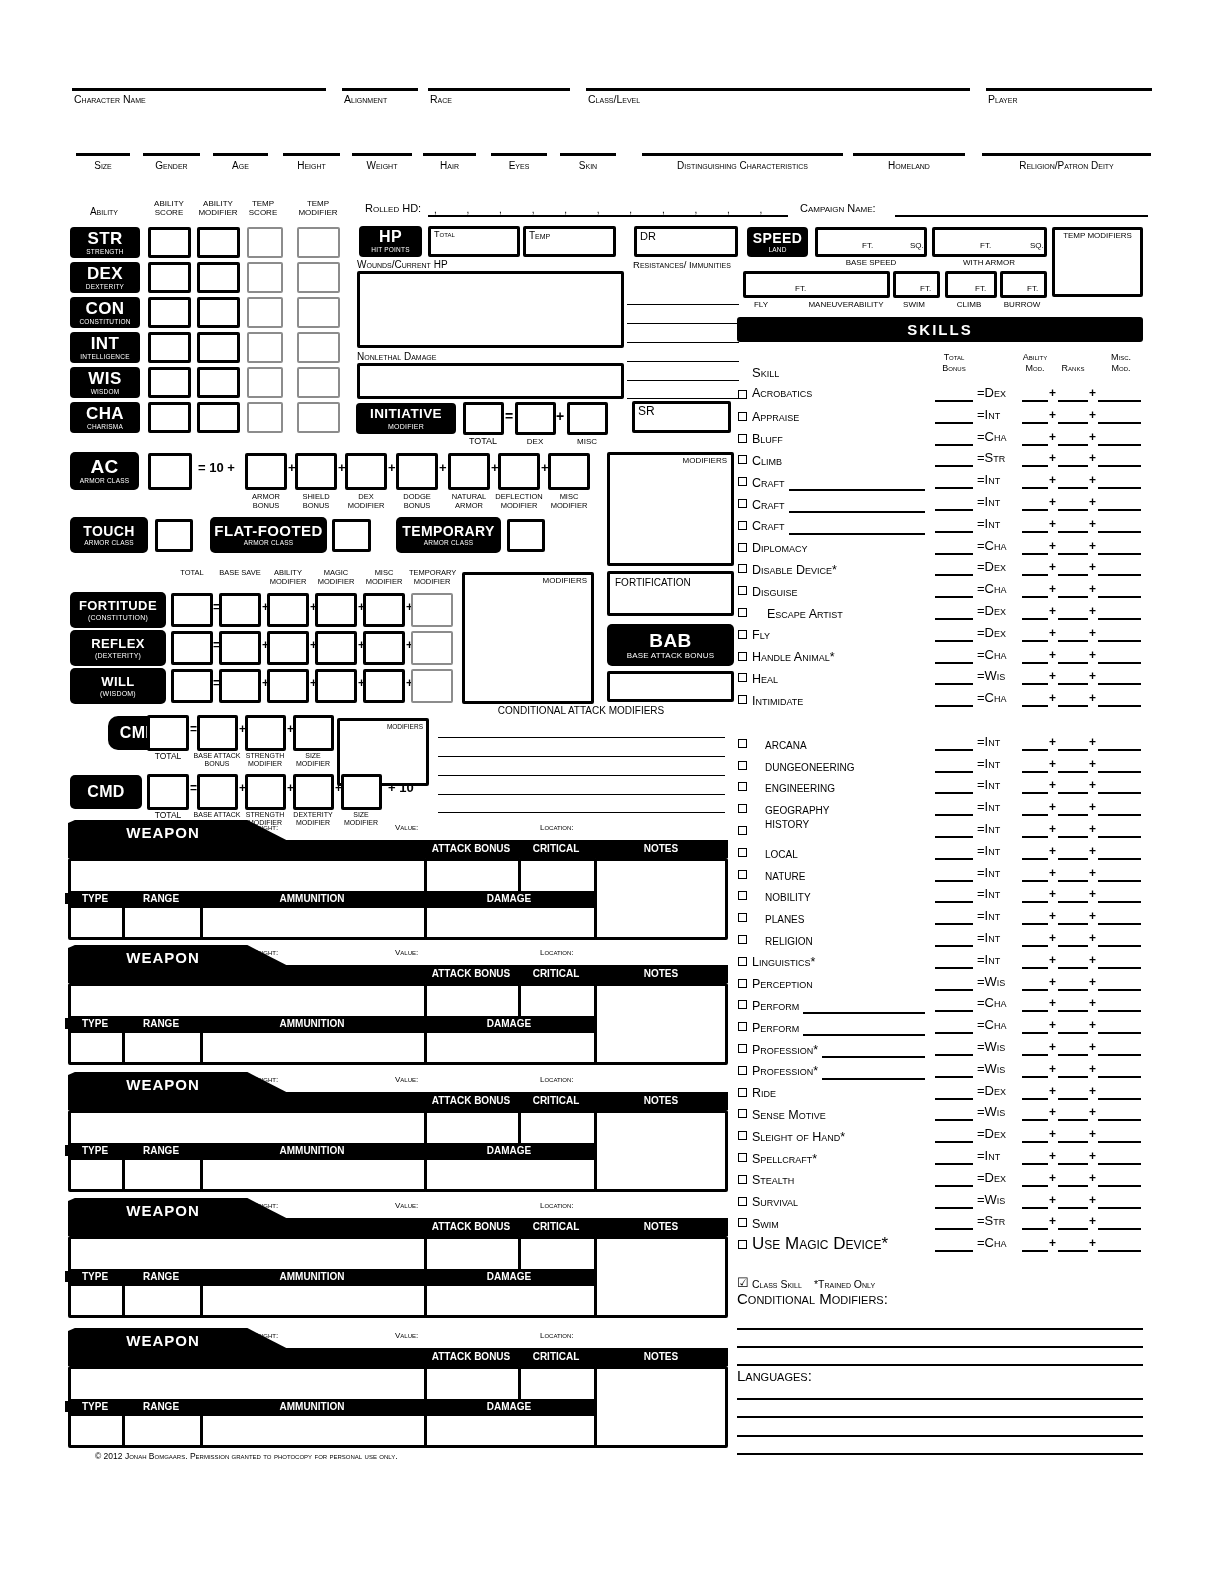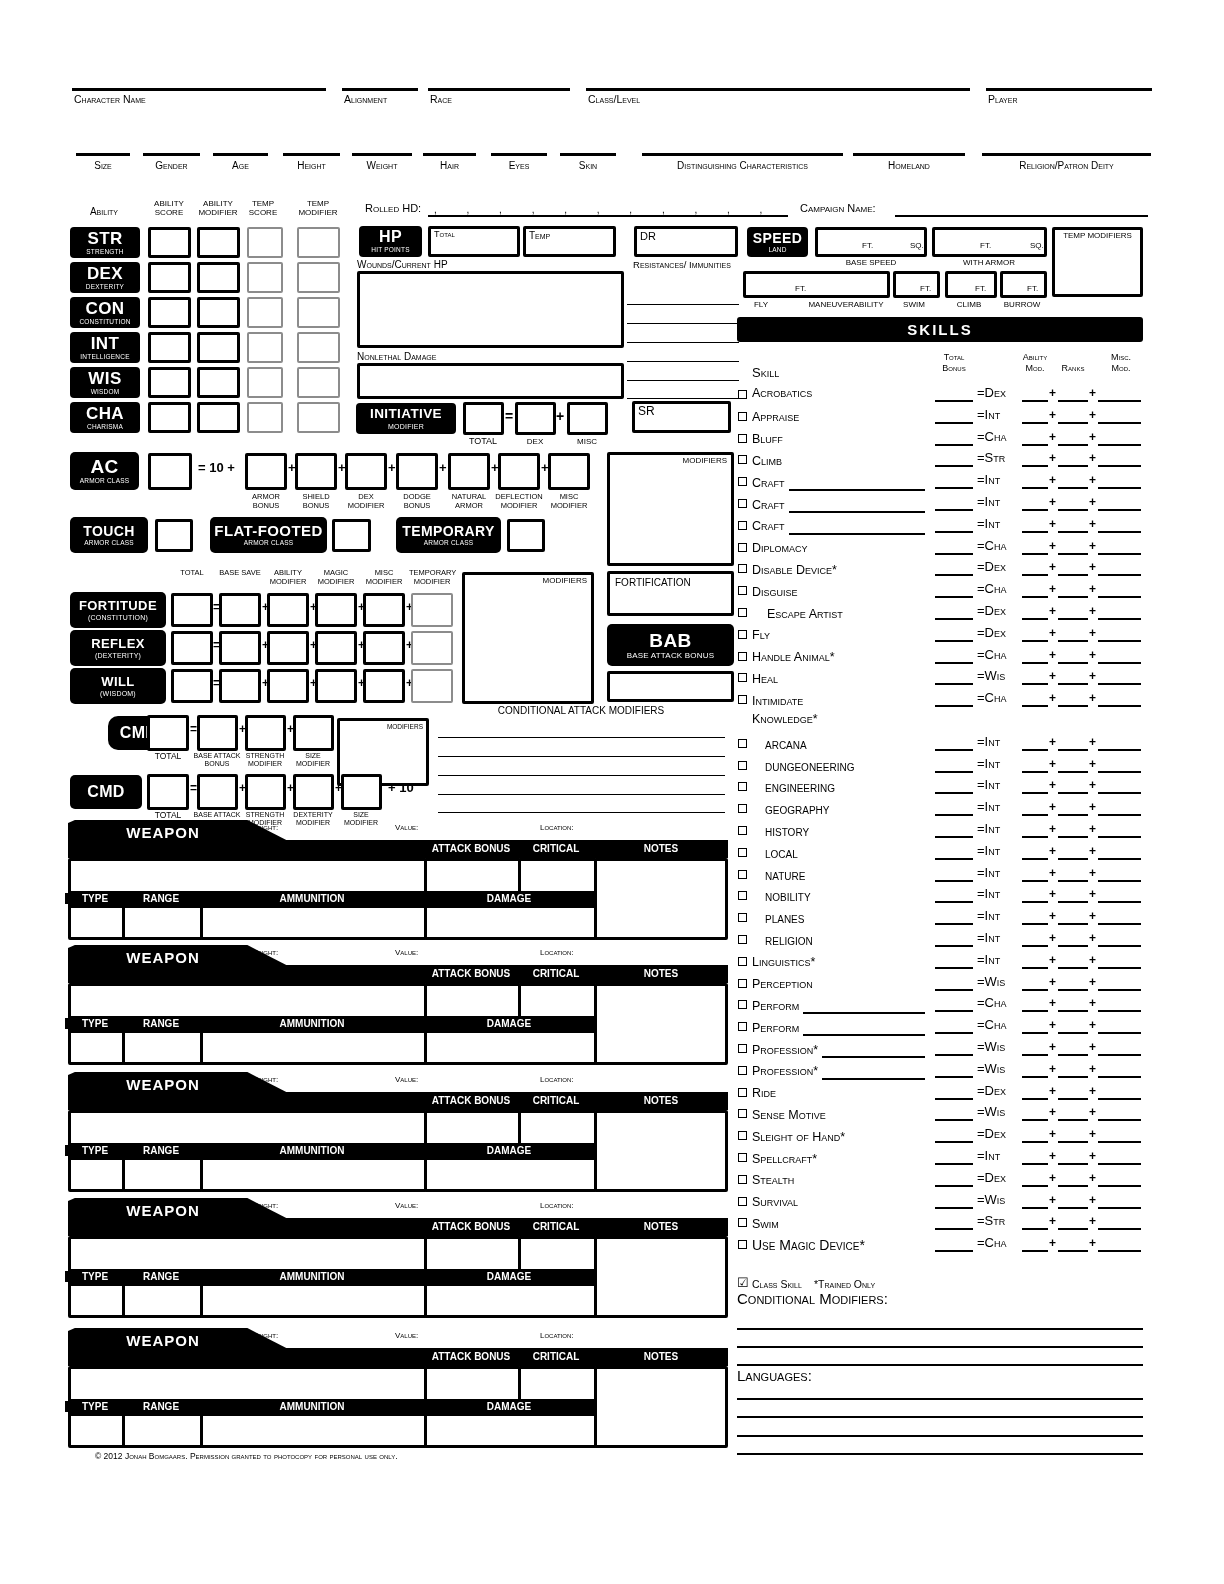--- a/index.html
+++ b/index.html
@@ -664,23 +664,20 @@
         <span class="sc lab" style="font-size: 12.5px; line-height: 1; padding-bottom: 2px;">Intimidate</span>
       </div>
       <div class="a" style="left: 198px; top: 3px; width: 38px; height: 15px; border-bottom: 2px solid rgb(0, 0, 0);"></div>
       <div class="a sc lab" style="left: 240px; top: 2px; font-size: 13px;">=Cha</div>
       <div class="a" style="left: 285px; top: 3px; width: 26px; height: 15px; border-bottom: 2px solid rgb(0, 0, 0);"></div>
       <div class="a lab b" style="left: 312px; top: 3px; font-size: 12px;">+</div>
       <div class="a" style="left: 321px; top: 3px; width: 30px; height: 15px; border-bottom: 2px solid rgb(0, 0, 0);"></div>
       <div class="a lab b" style="left: 352px; top: 3px; font-size: 12px;">+</div>
       <div class="a" style="left: 361px; top: 3px; width: 43px; height: 15px; border-bottom: 2px solid rgb(0, 0, 0);"></div>
     </div>
-    <div class="a" style="left: 737px; top: 711px; width: 406px; height: 22px;">
-      <div class="a sc lab" style="position: absolute; left: 15px; top: 2px; font-size: 12.5px;">Knowledge*</div>
-    </div>
     <div class="a" style="left: 737px; top: 732.8px; width: 406px; height: 22px;">
       <div class="a cb" style="position: absolute; left: 1px; top: 6px;"></div>
       <div class="a" style="left: 28px; top: 0px; width: 160px; height: 20px; display: flex; align-items: flex-end;">
         <span class="lab" style="font-size: 10px; line-height: 1; text-transform: uppercase; padding-bottom: 2px;">Arcana</span>
       </div>
       <div class="a" style="left: 198px; top: 3px; width: 38px; height: 15px; border-bottom: 2px solid rgb(0, 0, 0);"></div>
       <div class="a sc lab" style="left: 240px; top: 2px; font-size: 13px;">=Int</div>
       <div class="a" style="left: 285px; top: 3px; width: 26px; height: 15px; border-bottom: 2px solid rgb(0, 0, 0);"></div>
       <div class="a lab b" style="left: 312px; top: 3px; font-size: 12px;">+</div>
       <div class="a" style="left: 321px; top: 3px; width: 30px; height: 15px; border-bottom: 2px solid rgb(0, 0, 0);"></div>
@@ -721,21 +718,21 @@
       <div class="a" style="left: 198px; top: 3px; width: 38px; height: 15px; border-bottom: 2px solid rgb(0, 0, 0);"></div>
       <div class="a sc lab" style="left: 240px; top: 2px; font-size: 13px;">=Int</div>
       <div class="a" style="left: 285px; top: 3px; width: 26px; height: 15px; border-bottom: 2px solid rgb(0, 0, 0);"></div>
       <div class="a lab b" style="left: 312px; top: 3px; font-size: 12px;">+</div>
       <div class="a" style="left: 321px; top: 3px; width: 30px; height: 15px; border-bottom: 2px solid rgb(0, 0, 0);"></div>
       <div class="a lab b" style="left: 352px; top: 3px; font-size: 12px;">+</div>
       <div class="a" style="left: 361px; top: 3px; width: 43px; height: 15px; border-bottom: 2px solid rgb(0, 0, 0);"></div>
     </div>
     <div class="a" style="left: 737px; top: 820px; width: 406px; height: 22px;">
       <div class="a cb" style="position: absolute; left: 1px; top: 6px;"></div>
-      <div class="a" style="left: 28px; top: 0px; width: 160px; height: 20px; display: flex; align-items: flex-end;">
+      <div class="a" style="left: 28px; top: 0px; width: 160px; height: 20px; display: flex; ">
         <span class="lab" style="font-size: 10px; line-height: 1; text-transform: uppercase; padding-bottom: 2px;">History</span>
       </div>
       <div class="a" style="left: 198px; top: 3px; width: 38px; height: 15px; border-bottom: 2px solid rgb(0, 0, 0);"></div>
       <div class="a sc lab" style="left: 240px; top: 2px; font-size: 13px;">=Int</div>
       <div class="a" style="left: 285px; top: 3px; width: 26px; height: 15px; border-bottom: 2px solid rgb(0, 0, 0);"></div>
       <div class="a lab b" style="left: 312px; top: 3px; font-size: 12px;">+</div>
       <div class="a" style="left: 321px; top: 3px; width: 30px; height: 15px; border-bottom: 2px solid rgb(0, 0, 0);"></div>
       <div class="a lab b" style="left: 352px; top: 3px; font-size: 12px;">+</div>
       <div class="a" style="left: 361px; top: 3px; width: 43px; height: 15px; border-bottom: 2px solid rgb(0, 0, 0);"></div>
     </div>
@@ -973,21 +970,21 @@
       <div class="a sc lab" style="left: 240px; top: 2px; font-size: 13px;">=Str</div>
       <div class="a" style="left: 285px; top: 3px; width: 26px; height: 15px; border-bottom: 2px solid rgb(0, 0, 0);"></div>
       <div class="a lab b" style="left: 312px; top: 3px; font-size: 12px;">+</div>
       <div class="a" style="left: 321px; top: 3px; width: 30px; height: 15px; border-bottom: 2px solid rgb(0, 0, 0);"></div>
       <div class="a lab b" style="left: 352px; top: 3px; font-size: 12px;">+</div>
       <div class="a" style="left: 361px; top: 3px; width: 43px; height: 15px; border-bottom: 2px solid rgb(0, 0, 0);"></div>
     </div>
     <div class="a" style="left: 737px; top: 1234.2px; width: 406px; height: 22px;">
       <div class="a cb" style="position: absolute; left: 1px; top: 6px;"></div>
       <div class="a" style="left: 15px; top: 0px; width: 173px; height: 20px; display: flex; align-items: flex-end;">
-        <span class="sc lab" style="font-size: 14px; line-height: 1; padding-bottom: 2px; margin-top: 38px;">Use Magic Device*</span>
+        <span class="sc lab" style="font-size: 17px; line-height: 1; padding-bottom: 2px; margin-top: 38px;">Use Magic Device*</span>
       </div>
       <div class="a" style="left: 198px; top: 3px; width: 38px; height: 15px; border-bottom: 2px solid rgb(0, 0, 0);"></div>
       <div class="a sc lab" style="left: 240px; top: 2px; font-size: 13px;">=Cha</div>
       <div class="a" style="left: 285px; top: 3px; width: 26px; height: 15px; border-bottom: 2px solid rgb(0, 0, 0);"></div>
       <div class="a lab b" style="left: 312px; top: 3px; font-size: 12px;">+</div>
       <div class="a" style="left: 321px; top: 3px; width: 30px; height: 15px; border-bottom: 2px solid rgb(0, 0, 0);"></div>
       <div class="a lab b" style="left: 352px; top: 3px; font-size: 12px;">+</div>
       <div class="a" style="left: 361px; top: 3px; width: 43px; height: 15px; border-bottom: 2px solid rgb(0, 0, 0);"></div>
     </div>
     <div class="a lab" style="left: 737px; top: 1276px; font-size: 13px;">☑</div>

